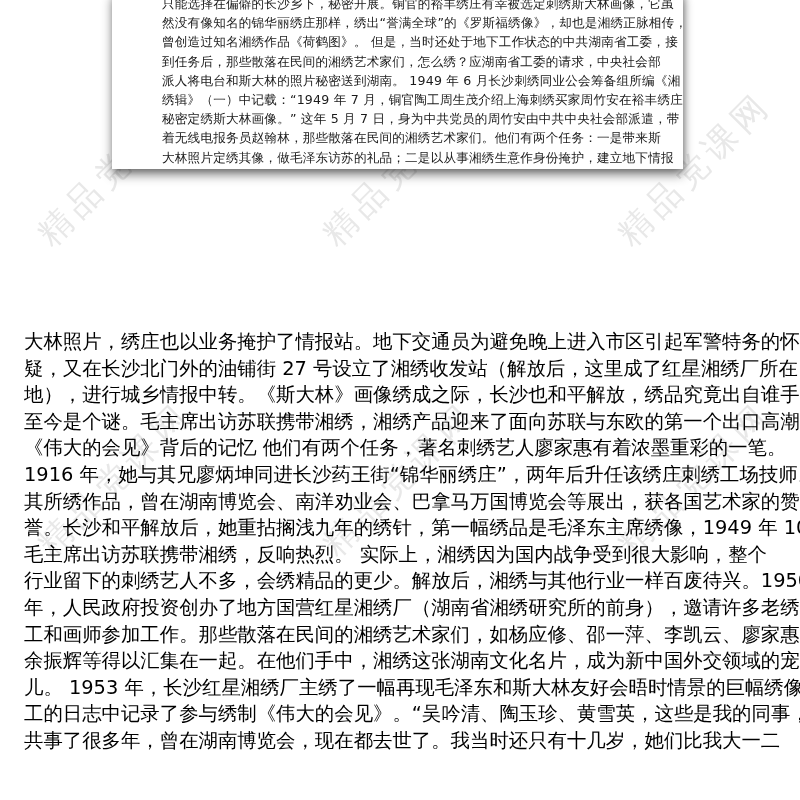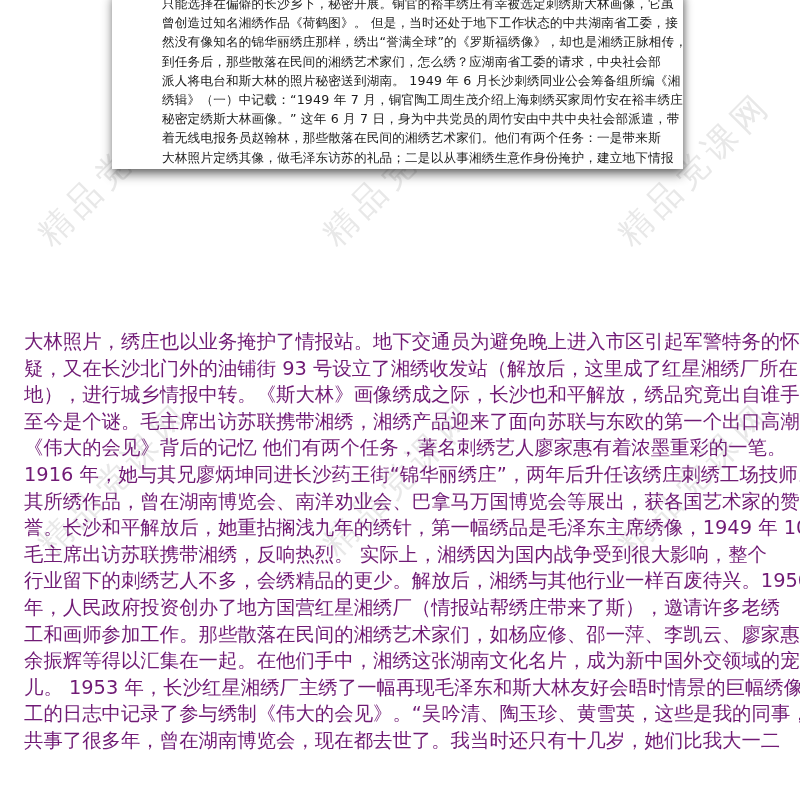--- a/index.html
+++ b/index.html
@@ -20,59 +20,59 @@
     letter-spacing:0.2px;
   }
   .card-text .ln { white-space:nowrap; display:block; height:19.2px; }
   .watermark {
     position:absolute; color:#e8e8e8; font-size:34px; font-weight:400;
     transform:rotate(-45deg); transform-origin:left bottom; white-space:nowrap;
     letter-spacing:6px; pointer-events:none;
   }
   .body-text {
     position:absolute; left:24px; top:329px; width:760px;
-    font-size:19.4px; line-height:26.6px; color:#701a75;
+    font-size:19.4px; line-height:26.6px; color:#000000;
   }
   .body-text .ln { display:block; white-space:nowrap; height:26.6px; }
 </style>
 </head>
 <body>
 
 <div class="watermark" style="left:60px; top:210px;">精品党课网</div>
 <div class="watermark" style="left:345px; top:210px;">精品党课网</div>
 <div class="watermark" style="left:640px; top:210px;">精品党课网</div>
 <div class="watermark" style="left:60px; top:520px;">精品党课网</div>
 <div class="watermark" style="left:345px; top:520px;">精品党课网</div>
 <div class="watermark" style="left:640px; top:520px;">精品党课网</div>
 
 <div class="card">
   <div class="card-text" style="top:2px;">
     <span class="ln">只能选择在偏僻的长沙乡下，秘密开展。铜官的裕丰绣庄有幸被选定刺绣斯大林画像，它虽</span>
+    <span class="ln">然没有像知名的锦华丽绣庄那样，绣出“誉满全球”的《罗斯福绣像》，却也是湘绣正脉相传，</span>
     <span class="ln">曾创造过知名湘绣作品《荷鹤图》。 但是，当时还处于地下工作状态的中共湖南省工委，接</span>
-    <span class="ln">然没有像知名的锦华丽绣庄那样，绣出“誉满全球”的《罗斯福绣像》，却也是湘绣正脉相传，</span>
     <span class="ln">到任务后，那些散落在民间的湘绣艺术家们，怎么绣？应湖南省工委的请求，中央社会部</span>
     <span class="ln">派人将电台和斯大林的照片秘密送到湖南。 1949 年 6 月长沙刺绣同业公会筹备组所编《湘</span>
     <span class="ln">绣辑》（一）中记载：“1949 年 7 月，铜官陶工周生茂介绍上海刺绣买家周竹安在裕丰绣庄</span>
-    <span class="ln">秘密定绣斯大林画像。” 这年 6 月 7 日，身为中共党员的周竹安由中共中央社会部派遣，带</span>
+    <span class="ln">秘密定绣斯大林画像。” 这年 5 月 7 日，身为中共党员的周竹安由中共中央社会部派遣，带</span>
     <span class="ln">着无线电报务员赵翰林，那些散落在民间的湘绣艺术家们。他们有两个任务：一是带来斯</span>
     <span class="ln">大林照片定绣其像，做毛泽东访苏的礼品；二是以从事湘绣生意作身份掩护，建立地下情报</span>
     <span class="ln">站，设立秘密电台，策反在湘国民党上层上士，争取湖南和平解放。情报站帮绣庄带来了斯</span>
   </div>
 </div>
 
 <div class="body-text">
   <span class="ln">大林照片，绣庄也以业务掩护了情报站。地下交通员为避免晚上进入市区引起军警特务的怀</span>
-  <span class="ln">疑，又在长沙北门外的油铺街 93 号设立了湘绣收发站（解放后，这里成了红星湘绣厂所在</span>
+  <span class="ln">疑，又在长沙北门外的油铺街 27 号设立了湘绣收发站（解放后，这里成了红星湘绣厂所在</span>
   <span class="ln">地），进行城乡情报中转。《斯大林》画像绣成之际，长沙也和平解放，绣品究竟出自谁手，</span>
   <span class="ln">至今是个谜。毛主席出访苏联携带湘绣，湘绣产品迎来了面向苏联与东欧的第一个出口高潮。</span>
   <span class="ln">《伟大的会见》背后的记忆  他们有两个任务，著名刺绣艺人廖家惠有着浓墨重彩的一笔。</span>
   <span class="ln">1916 年，她与其兄廖炳坤同进长沙药王街“锦华丽绣庄”，两年后升任该绣庄刺绣工场技师。</span>
   <span class="ln">其所绣作品，曾在湖南博览会、南洋劝业会、巴拿马万国博览会等展出，获各国艺术家的赞</span>
   <span class="ln">誉。长沙和平解放后，她重拈搁浅九年的绣针，第一幅绣品是毛泽东主席绣像，1949 年 10</span>
   <span class="ln">毛主席出访苏联携带湘绣，反响热烈。 实际上，湘绣因为国内战争受到很大影响，整个</span>
   <span class="ln">行业留下的刺绣艺人不多，会绣精品的更少。解放后，湘绣与其他行业一样百废待兴。1950</span>
-  <span class="ln">年，人民政府投资创办了地方国营红星湘绣厂（情报站帮绣庄带来了斯），邀请许多老绣</span>
+  <span class="ln">年，人民政府投资创办了地方国营红星湘绣厂（湖南省湘绣研究所的前身），邀请许多老绣</span>
   <span class="ln">工和画师参加工作。那些散落在民间的湘绣艺术家们，如杨应修、邵一萍、李凯云、廖家惠、</span>
   <span class="ln">余振辉等得以汇集在一起。在他们手中，湘绣这张湖南文化名片，成为新中国外交领域的宠</span>
   <span class="ln">儿。 1953 年，长沙红星湘绣厂主绣了一幅再现毛泽东和斯大林友好会晤时情景的巨幅绣像</span>
   <span class="ln">工的日志中记录了参与绣制《伟大的会见》。“吴吟清、陶玉珍、黄雪英，这些是我的同事，</span>
   <span class="ln">共事了很多年，曾在湖南博览会，现在都去世了。我当时还只有十几岁，她们比我大一二</span>
 </div>
 
 </body></html>

